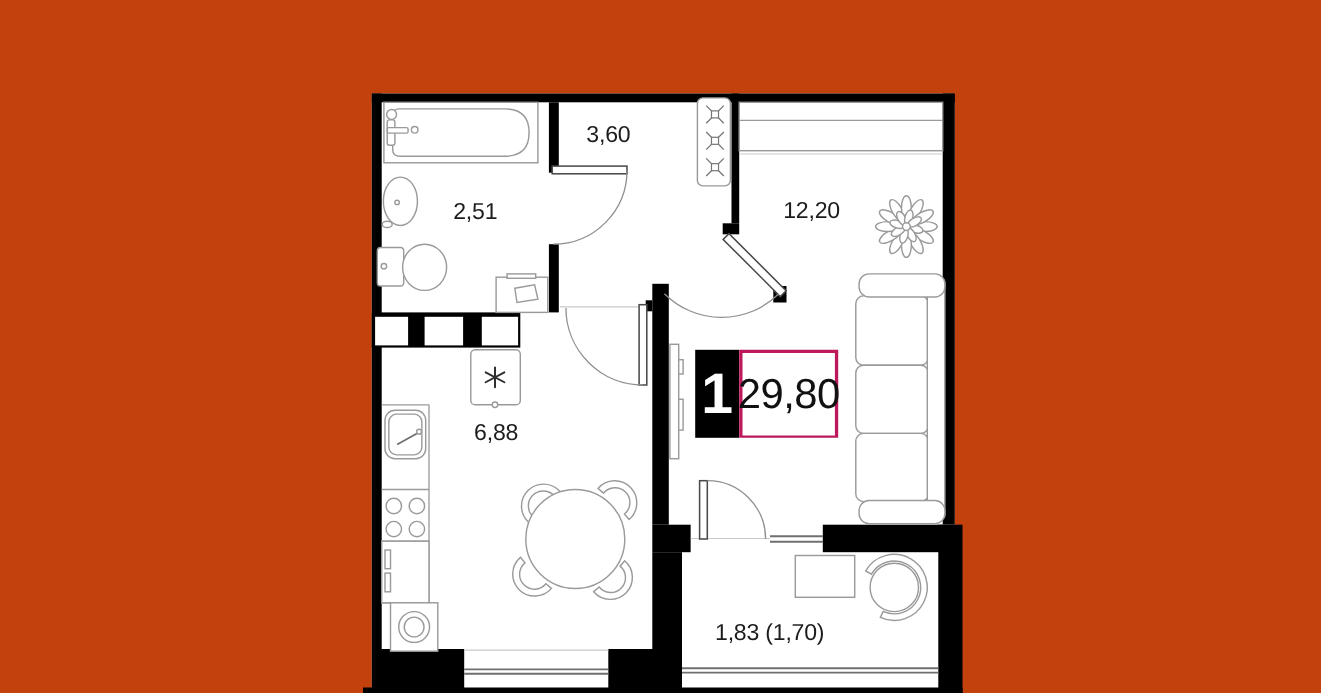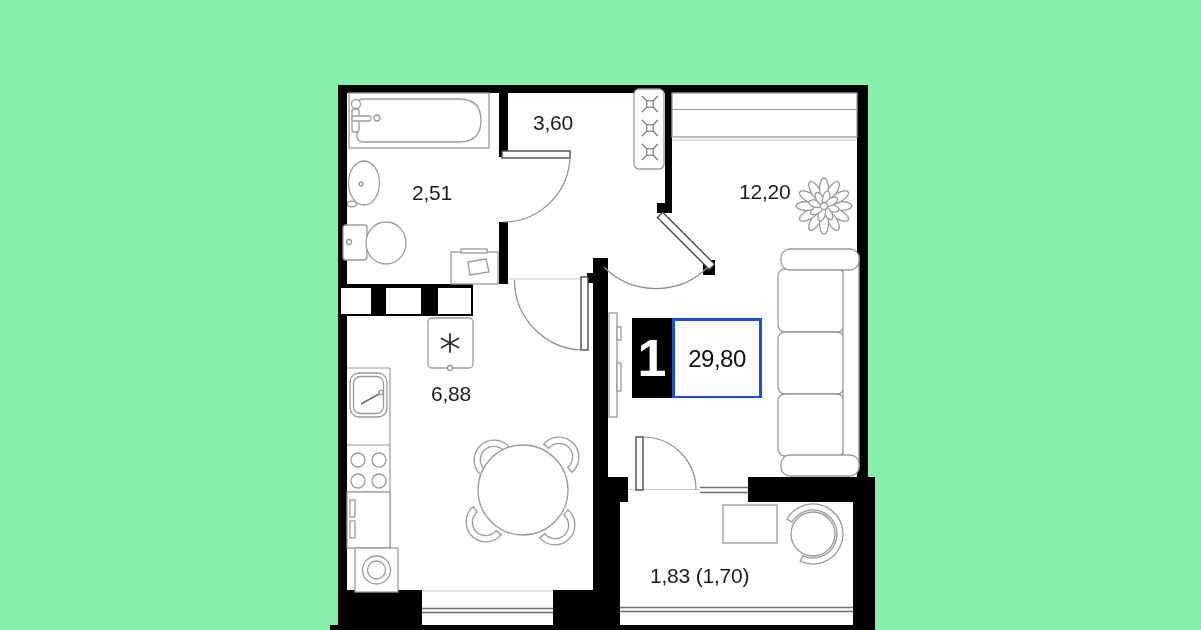--- a/index.html
+++ b/index.html
@@ -1,16 +1,16 @@
 <!DOCTYPE html>
 <html><head>
 <meta charset="utf-8">
 <style>
   html,body{margin:0;padding:0;background:#000;}
-  .stage{position:relative;width:1201px;height:630px;background:#86efac;overflow:hidden;
+  .stage{position:relative;width:1201px;height:630px;background:#c2410c;overflow:hidden;
          font-family:"Liberation Sans",sans-serif;}
   .plan-svg{position:absolute;left:0;top:0;width:1201px;height:630px;}
   
   .wall{fill:#000;stroke:none;}
   .floor{fill:#fff;stroke:none;}
   .cut{fill:#fff;stroke:none;}
   .f{fill:#fff;stroke:#9a9a9a;stroke-width:1.3;}
   .fn{fill:none;stroke:#9a9a9a;stroke-width:1.3;}
   .l{stroke:#9a9a9a;stroke-width:1.2;fill:none;}
   .l2{stroke:#6f6f6f;stroke-width:1.6;fill:none;}
@@ -21,23 +21,23 @@
   .xl{stroke:#767676;stroke-width:1.2;fill:none;}
   .xsq{fill:#fff;stroke:#767676;stroke-width:1.1;}
   
   .room-label{position:absolute;color:#1c1c1c;font-size:21px;letter-spacing:-0.2px;
               white-space:nowrap;line-height:1;}
   
   .badge{position:absolute;left:632px;top:318px;display:flex;height:80px;}
   .badge-num{width:40px;background:#000;color:#fff;font-size:52px;font-weight:700;
              display:flex;align-items:center;justify-content:center;line-height:1;}
   .badge-areas{display:flex;flex-direction:column;width:90px;}
-  .badge-area{flex:1;background:#fff;color:#111;border:3px solid #1d4ed8;
+  .badge-area{flex:1;background:#fff;color:#111;border:3px solid #be185d;
               display:flex;align-items:center;justify-content:center;
-              font-size:24px;letter-spacing:-0.5px;line-height:1;}
+              font-size:38px;letter-spacing:-0.5px;line-height:1;}
   .badge-area-top{border-bottom-width:2px;font-weight:400;}
   .badge-area-bottom{border-top-width:2px;font-weight:700;}
 </style>
 </head>
 <body>
 
 <div class="stage">
 
   <svg class="plan-svg" viewBox="0 0 1201 630">
 
@@ -223,21 +223,21 @@
       <path class="arc" d="M708,267 A73.5,73.5 0 0 1 604,267"></path>
     </g>
     <g>
       <rect class="leaf" x="636" y="437" width="7" height="53"></rect>
       <path class="arc" d="M643,437 A53,53 0 0 1 696,490"></path>
     </g>
   </svg>
 
   <span class="room-label" style="left:533px;top:112px;">3,60</span>
   <span class="room-label" style="left:412px;top:182px;">2,51</span>
-  <span class="room-label" style="left:712px;top:181px;margin-left:27px;">12,20</span>
+  <span class="room-label" style="left:712px;top:181px;">12,20</span>
   <span class="room-label" style="left:431px;top:383px;">6,88</span>
   <span class="room-label" style="left:650px;top:565px;">1,83 (1,70)</span>
 
   <div class="badge">
     <div class="badge-num">1</div>
     <div class="badge-areas">
       <div class="badge-area badge-area-top">29,80</div>
     </div>
   </div>
 

